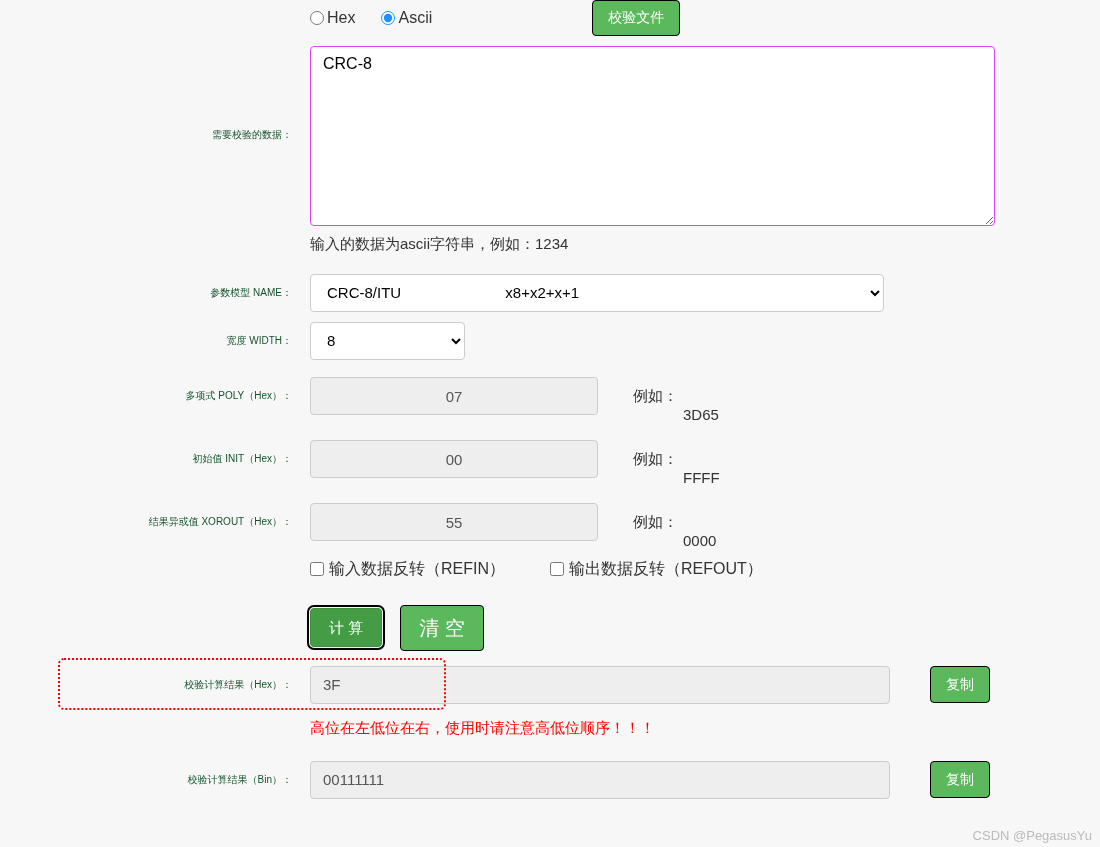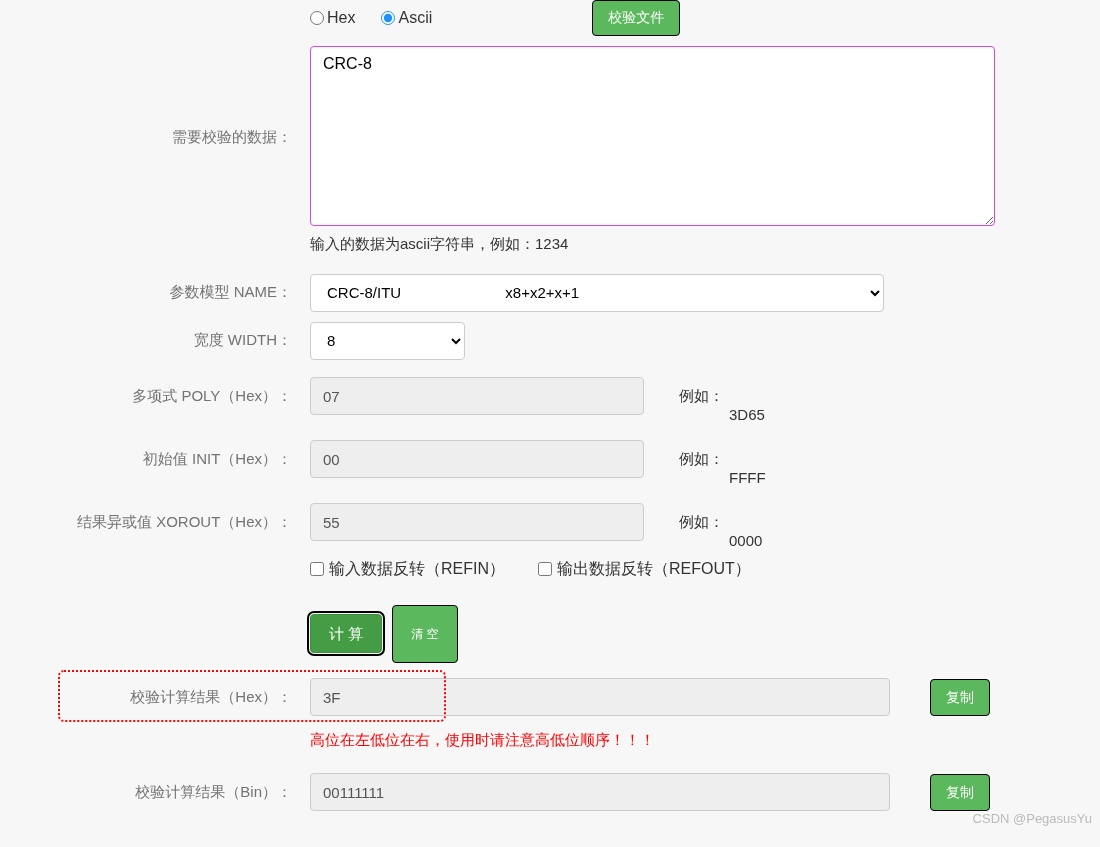--- a/index.html
+++ b/index.html
@@ -24,22 +24,22 @@
     .row {
       display: flex;
       align-items: center;
       margin-bottom: 10px;
     }
     .label-col {
       width: 280px;
       min-width: 280px;
       text-align: right;
       padding-right: 18px;
-      font-size: 15px;
-      color: #737373;
+      font-size: 10px;
+      color: #14532d;
     }
     .field-col {
       flex: 1;
       display: flex;
       align-items: center;
       gap: 5px;
     }
     .radio-group {
       display: flex;
       align-items: center;
@@ -97,68 +97,68 @@
       height: 38px;
       padding: 6px 12px;
       border: 1px solid #ccc;
       border-radius: 4px;
       font-size: 15px;
       background: #fff;
       font-family: Arial, sans-serif;
     }
     select.wide { width: 574px; }
     select.narrow { width: 155px; }
-    input.medium { width: 334px; }
+    input.medium { width: 288px; text-align: center; }
     input.result { width: 580px; }
     input.readonly { background: #eee; color: #555; }
     .example-label {
       margin-left: 30px;
       font-size: 15px;
     }
     .example-value {
       font-size: 15px;
       margin-top: 36px;
     }
     .checkbox-group {
       display: flex;
       align-items: center;
-      gap: 33px;
+      gap: 45px;
       font-size: 16px;
     }
     .checkbox-group label {
       display: inline-flex;
       align-items: center;
       cursor: pointer;
     }
     .checkbox-group input[type="checkbox"] {
       margin-right: 5px;
       width: 14px;
       height: 14px;
     }
     .action-row { margin-top: 25px; margin-bottom: 15px; }
-    .action-row .field-col { gap: 10px; }
+    .action-row .field-col { gap: 18px; }
     .warning {
       color: #ff0000;
       font-size: 15px;
       margin-top: 5px;
     }
     .dotted-highlight {
       border: 2px dotted #ff0000;
       border-radius: 6px;
       position: absolute;
       pointer-events: none;
     }
     .result-row {
       position: relative;
       margin-bottom: 23px;
     }
     .copy-btn { margin-left: 35px; padding: 8px 15px; }
     .watermark {
       position: fixed;
-      bottom: 21px;
+      bottom: 4px;
       right: 8px;
       color: #bbb;
       font-size: 13px;
       font-family: Arial, sans-serif;
     }
     .data-row-tall { align-items: flex-start; }
     .data-row-tall .label-col { padding-top: 82px; }
   </style>
 </head>
 <body>
@@ -251,21 +251,21 @@
           <span>输出数据反转（REFOUT）</span>
         </label>
       </div>
     </div>
   </div>
 
   <div class="row action-row">
     <div class="label-col"></div>
     <div class="field-col">
       <button class="btn btn-focus">计 算</button>
-      <button class="btn" style="padding:20px 18px; font-size:12px;">清 空</button>
+      <button class="btn" style="padding:8px 18px; font-size:20px;">清 空</button>
     </div>
   </div>
 
   <div class="result-row">
     <div class="dotted-highlight" style="left:28px; top:-8px; width:388px; height:52px;"></div>
     <div class="row">
       <div class="label-col">校验计算结果（Hex）：</div>
       <div class="field-col">
         <input class="form-control result readonly" readonly="" value="3F" style="">
         <button class="btn copy-btn">复制</button>

